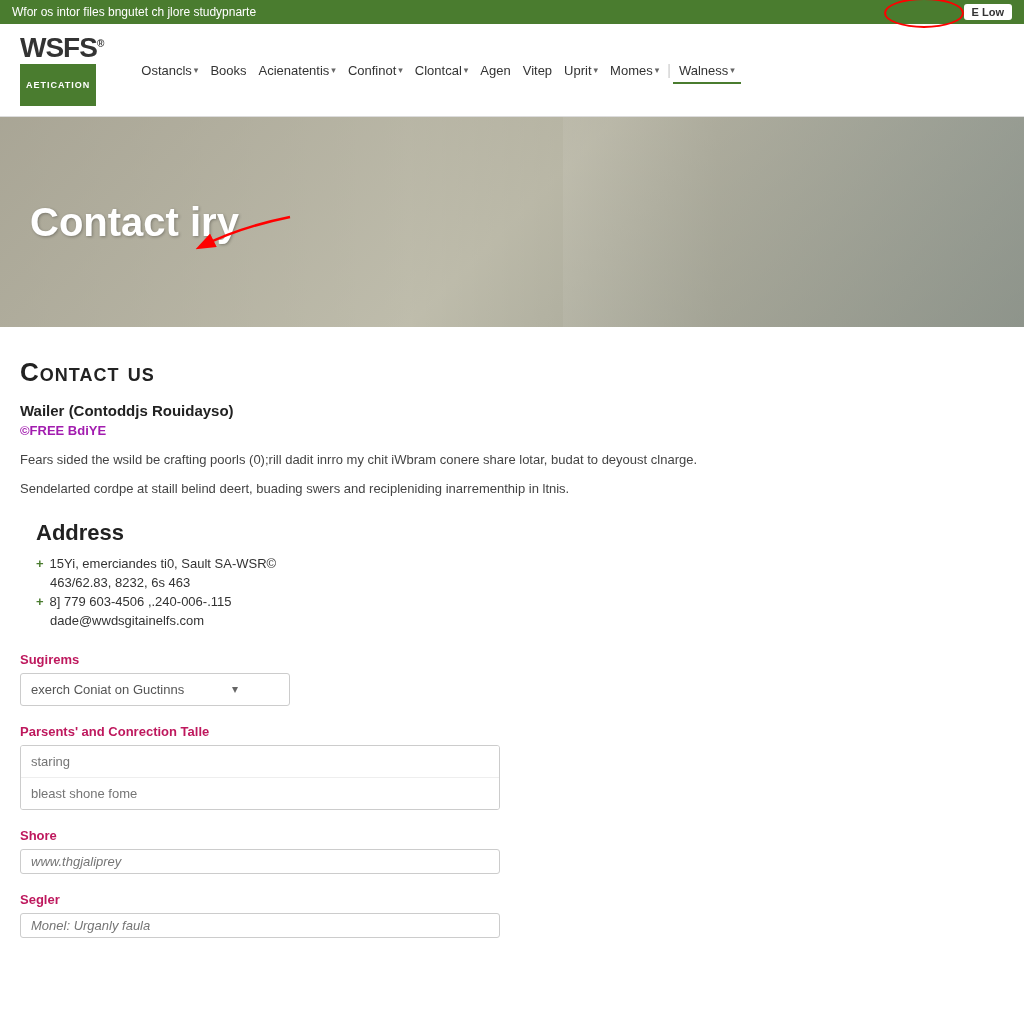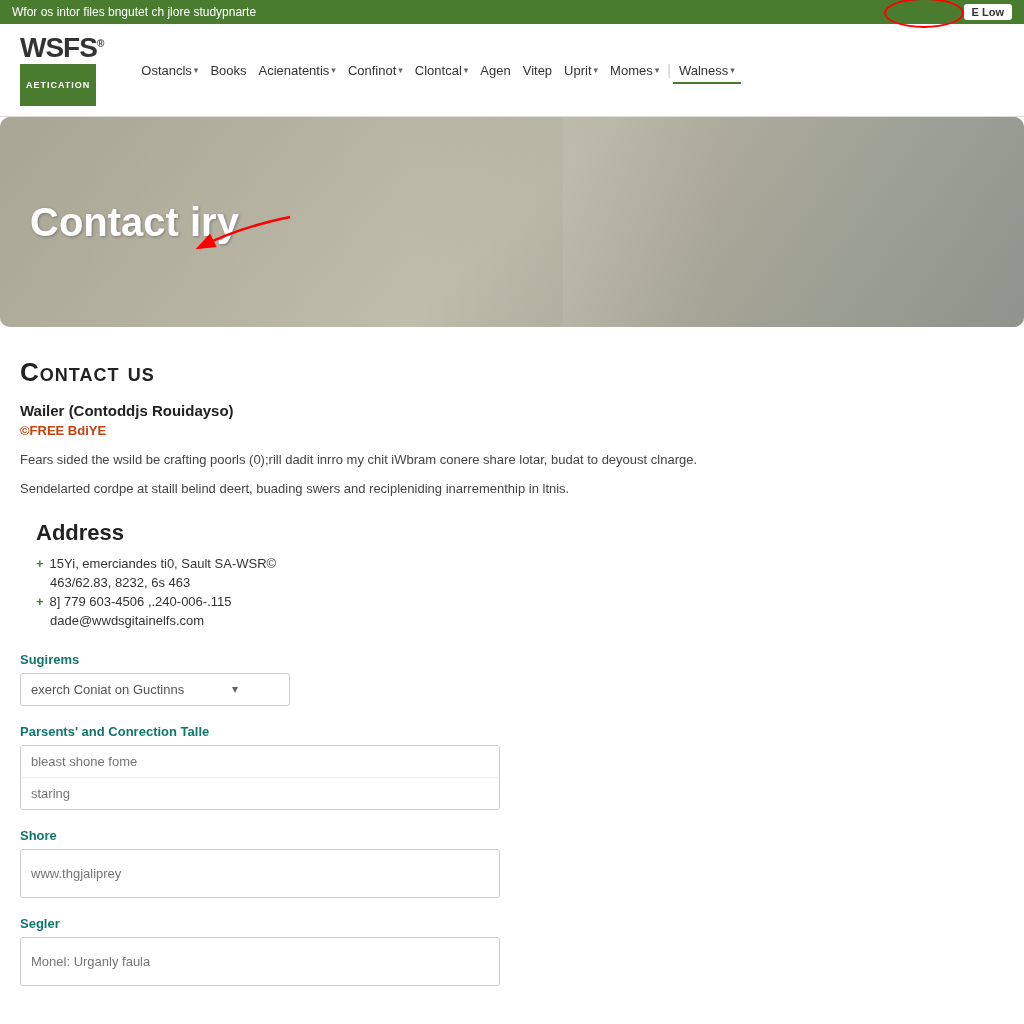--- a/index.html
+++ b/index.html
@@ -110,21 +110,20 @@
 
     
     .hero {
       position: relative;
       width: 100%;
       height: 210px;
       background: linear-gradient(to right, #c8c8b8 0%, #d8d8c8 40%, #b0b0a0 70%, #a0a8a0 100%);
       overflow: hidden;
       display: flex;
       align-items: center;
-      border-radius: 10px;
     }
     .hero-overlay {
       position: absolute;
       left: 0; top: 0; bottom: 0;
       width: 55%;
       background: rgba(180, 180, 160, 0.5);
     }
     .hero-title {
       position: relative;
       z-index: 2;
@@ -160,21 +159,21 @@
     }
 
     .contact-name {
       font-size: 15px;
       font-weight: bold;
       color: #222;
       margin-bottom: 4px;
     }
     .contact-free {
       font-size: 13px;
-      color: #c2410c;
+      color: #a21caf;
       margin-bottom: 12px;
       font-weight: bold;
     }
     .contact-desc {
       font-size: 13px;
       color: #444;
       line-height: 1.6;
       margin-bottom: 20px;
       max-width: 720px;
       margin-top: 12px;
@@ -198,21 +197,21 @@
 
     .form-section {
       margin-top: 24px;
     }
     .form-group {
       margin-bottom: 18px;
     }
     .form-label {
       font-size: 13px;
       font-weight: bold;
-      color: #0f766e;
+      color: #be185d;
       margin-bottom: 6px;
       display: block;
     }
     .form-select {
       width: 270px;
       padding: 8px 10px;
       border: 1px solid #ccc;
       border-radius: 3px;
       font-size: 13px;
       color: #555;
@@ -230,26 +229,27 @@
       position: absolute;
       right: 10px;
       top: 50%;
       transform: translateY(-50%);
       font-size: 12px;
       color: #666;
       pointer-events: none;
     }
     .form-input {
       width: 480px;
-      padding: 16px 10px;
+      padding: 4px 10px;
       border: 1px solid #ccc;
       border-radius: 3px;
       font-size: 13px;
       color: #8b5cf6;
       display: block;
+      font-style: italic;
     }
     .textarea-group {
       border: 1px solid #ccc;
       border-radius: 3px;
       width: 480px;
       overflow: hidden;
     }
     .textarea-group input {
       display: block;
       width: 100%;
@@ -378,22 +378,22 @@
         <select class="form-select">
           <option>exerch Coniat on Guctinns</option>
         </select>
         <span class="chevron-down">▾</span>
       </div>
     </div>
 
     <div class="form-group">
       <label class="form-label">Parsents' and Conrection Talle</label>
       <div class="textarea-group">
+        <input type="text" placeholder="staring" style="">
         <input type="text" placeholder="bleast shone fome" style="">
-        <input type="text" placeholder="staring" style="">
       </div>
     </div>
 
     <div class="form-group">
       <label class="form-label">Shore</label>
       <input type="text" class="form-input" placeholder="www.thgjaliprey" style="">
     </div>
 
     <div class="form-group">
       <label class="form-label">Segler</label>

